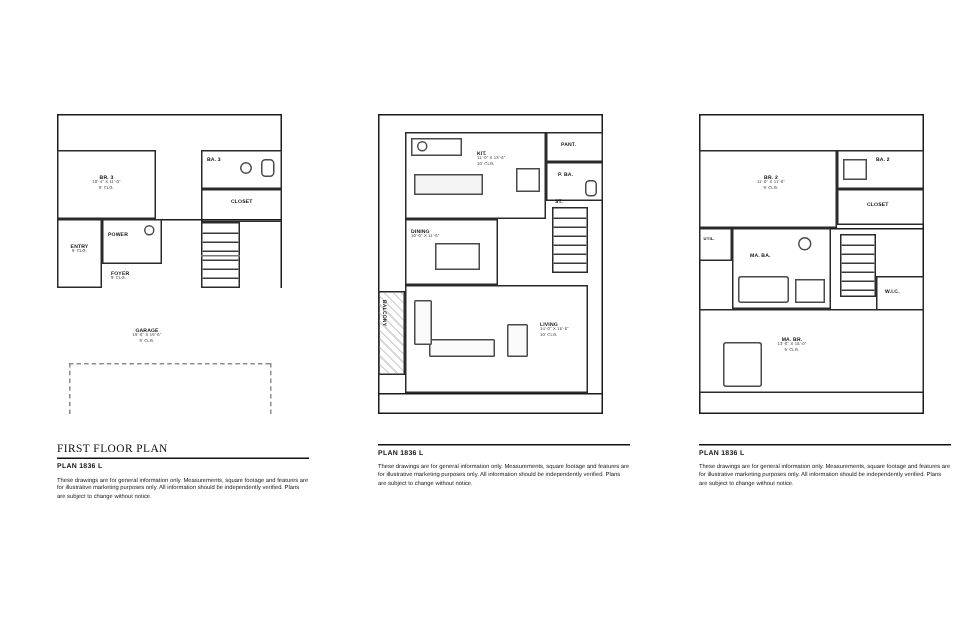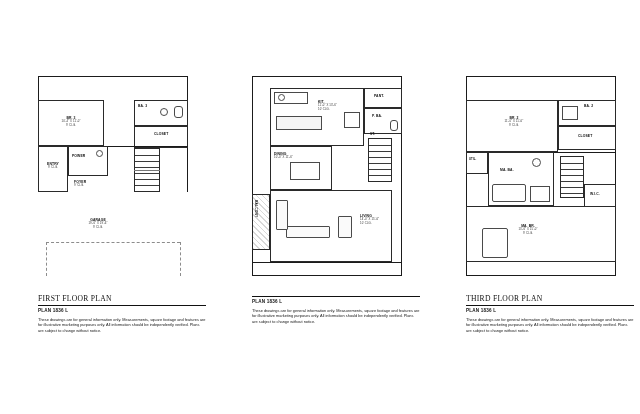--- a/index.html
+++ b/index.html
@@ -277,20 +277,19 @@
       <div class="room" style="left:0;top:130px;width:150px;height:56px;"></div>
       <div class="lbl c" style="left:62px;top:148px;">
         <b>MA. BR.</b>
         <span class="dim">13'-6" X 15'-0"</span>
         <span class="dim">9' CLG.</span>
       </div>
       <div class="fixture" style="left:16px;top:152px;width:26px;height:30px;border-radius:2px;"></div>
     </div>
 
     <div class="caption">
-      <div class="cap-title">THIRD FLOOR PLAN</div>
       <div class="cap-rule"></div>
       <div class="cap-sub">PLAN 1836 L</div>
       <div class="cap-body">These drawings are for general information only.  Measurements, square footage and features are for illustrative marketing purposes only.  All information should be independently verified.  Plans are subject to change without notice.</div>
     </div>
   </div>
 
 </div>
 
 </body></html>

